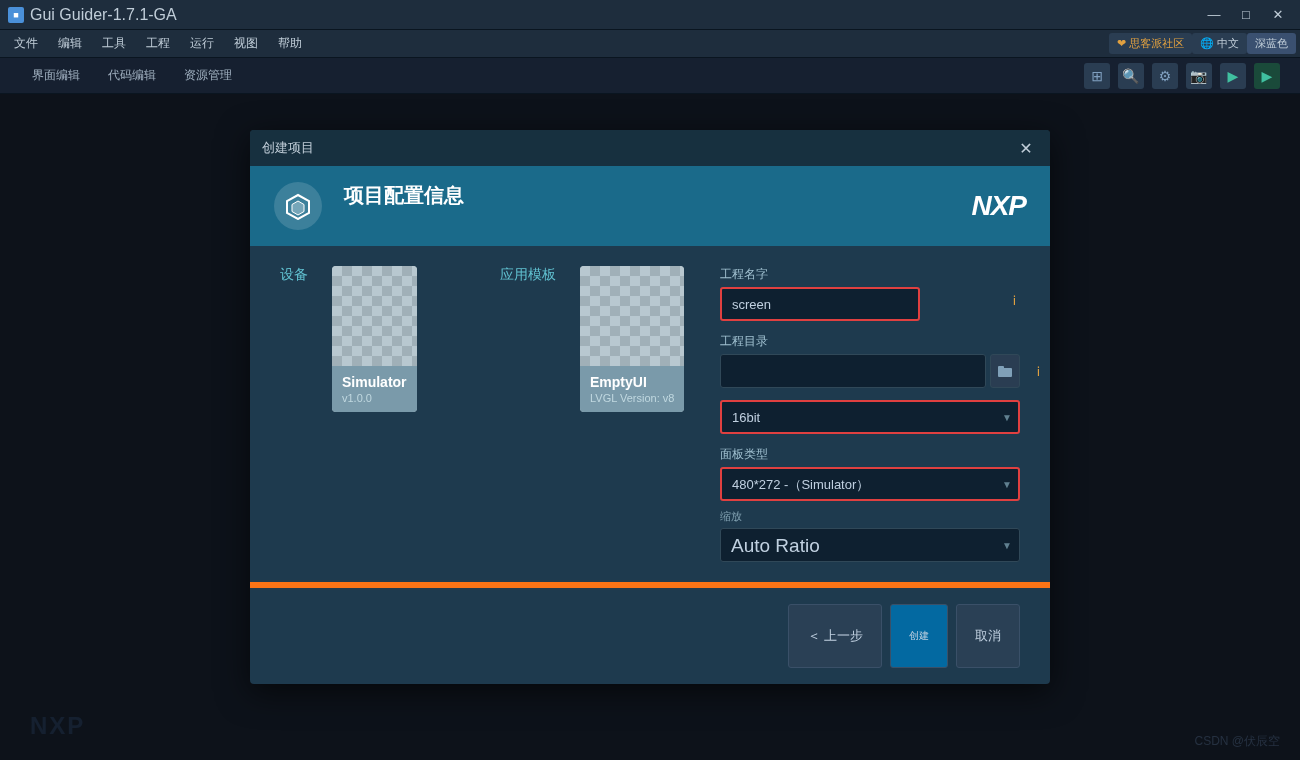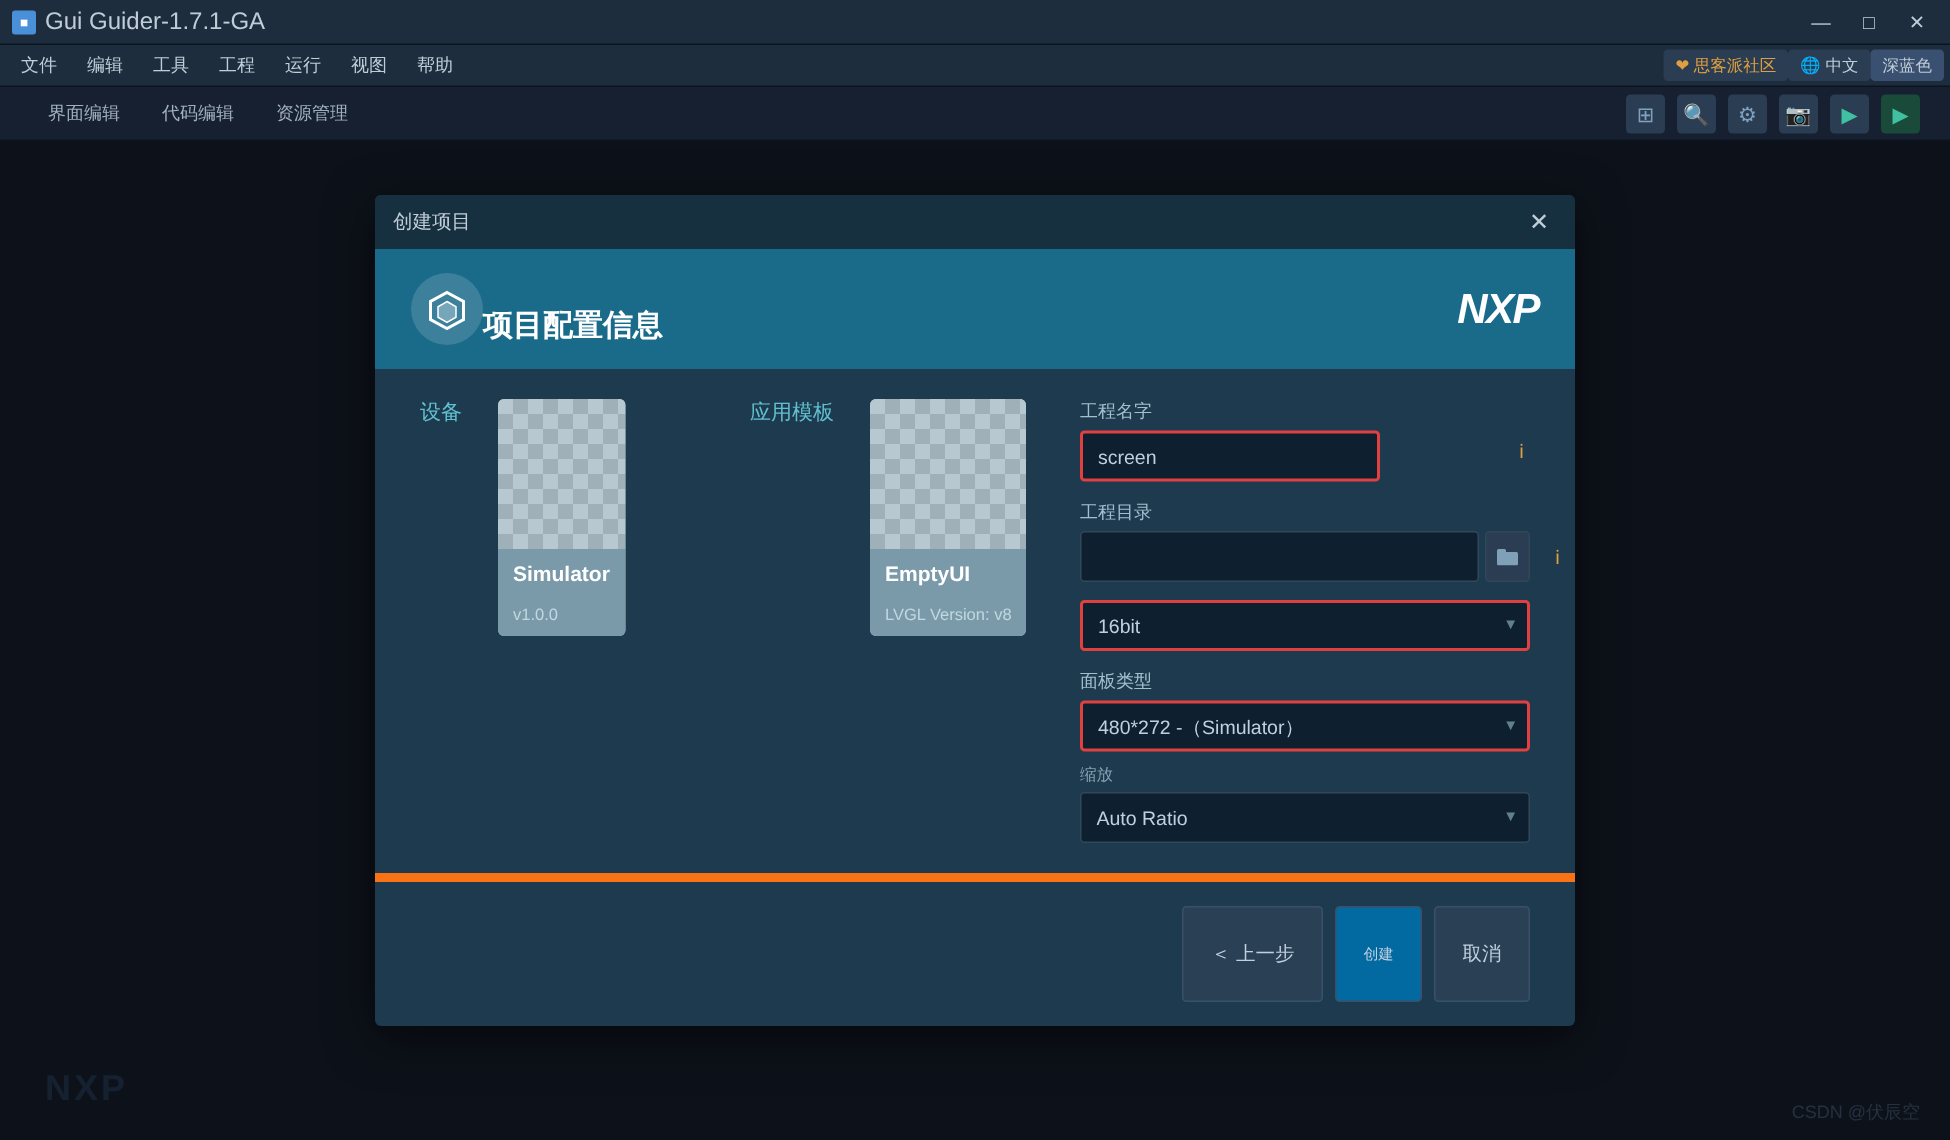--- a/index.html
+++ b/index.html
@@ -199,21 +199,21 @@
     
     .dialog-header {
       height: 80px;
       background: #1a6a8a;
       display: flex;
       align-items: center;
       padding: 0 24px;
       justify-content: space-between;
     }
     .dialog-header-left {
-      display: flex; align-items: flex-end; gap: 0;
+      display: flex; align-items: flex-start; gap: 22px;
     }
     .header-icon {
       width: 48px; height: 48px;
       background: rgba(255,255,255,0.15);
       border-radius: 50%;
       display: flex; align-items: center; justify-content: center;
       font-size: 24px;
       color: white;
     }
     .dialog-header-title {
@@ -275,21 +275,21 @@
       padding: 8px 10px;
     }
     .device-card-name {
       color: white;
       font-size: 14px;
       font-weight: bold;
     }
     .device-card-version {
       color: #c0d8e0;
       font-size: 11px;
-      margin-top: 14px;
+      margin-top: 2px;
     }
 
     
     .right-panel {
       flex: 1;
       display: flex;
       flex-direction: column;
       gap: 12px;
     }
     .form-group {
@@ -353,21 +353,21 @@
       font-family: inherit;
       appearance: none;
       -webkit-appearance: none;
       cursor: pointer;
     }
     .select-normal {
       background: #0e2030;
       border: 1px solid #304858;
       border-radius: 3px;
       color: #c0d0e0;
-      font-size: 13px;
+      font-size: 19px;
       padding: 6px 10px;
       height: 34px;
       width: 100%;
       outline: none;
       font-family: inherit;
       appearance: none;
       -webkit-appearance: none;
       cursor: pointer;
     }
     .select-wrapper {

